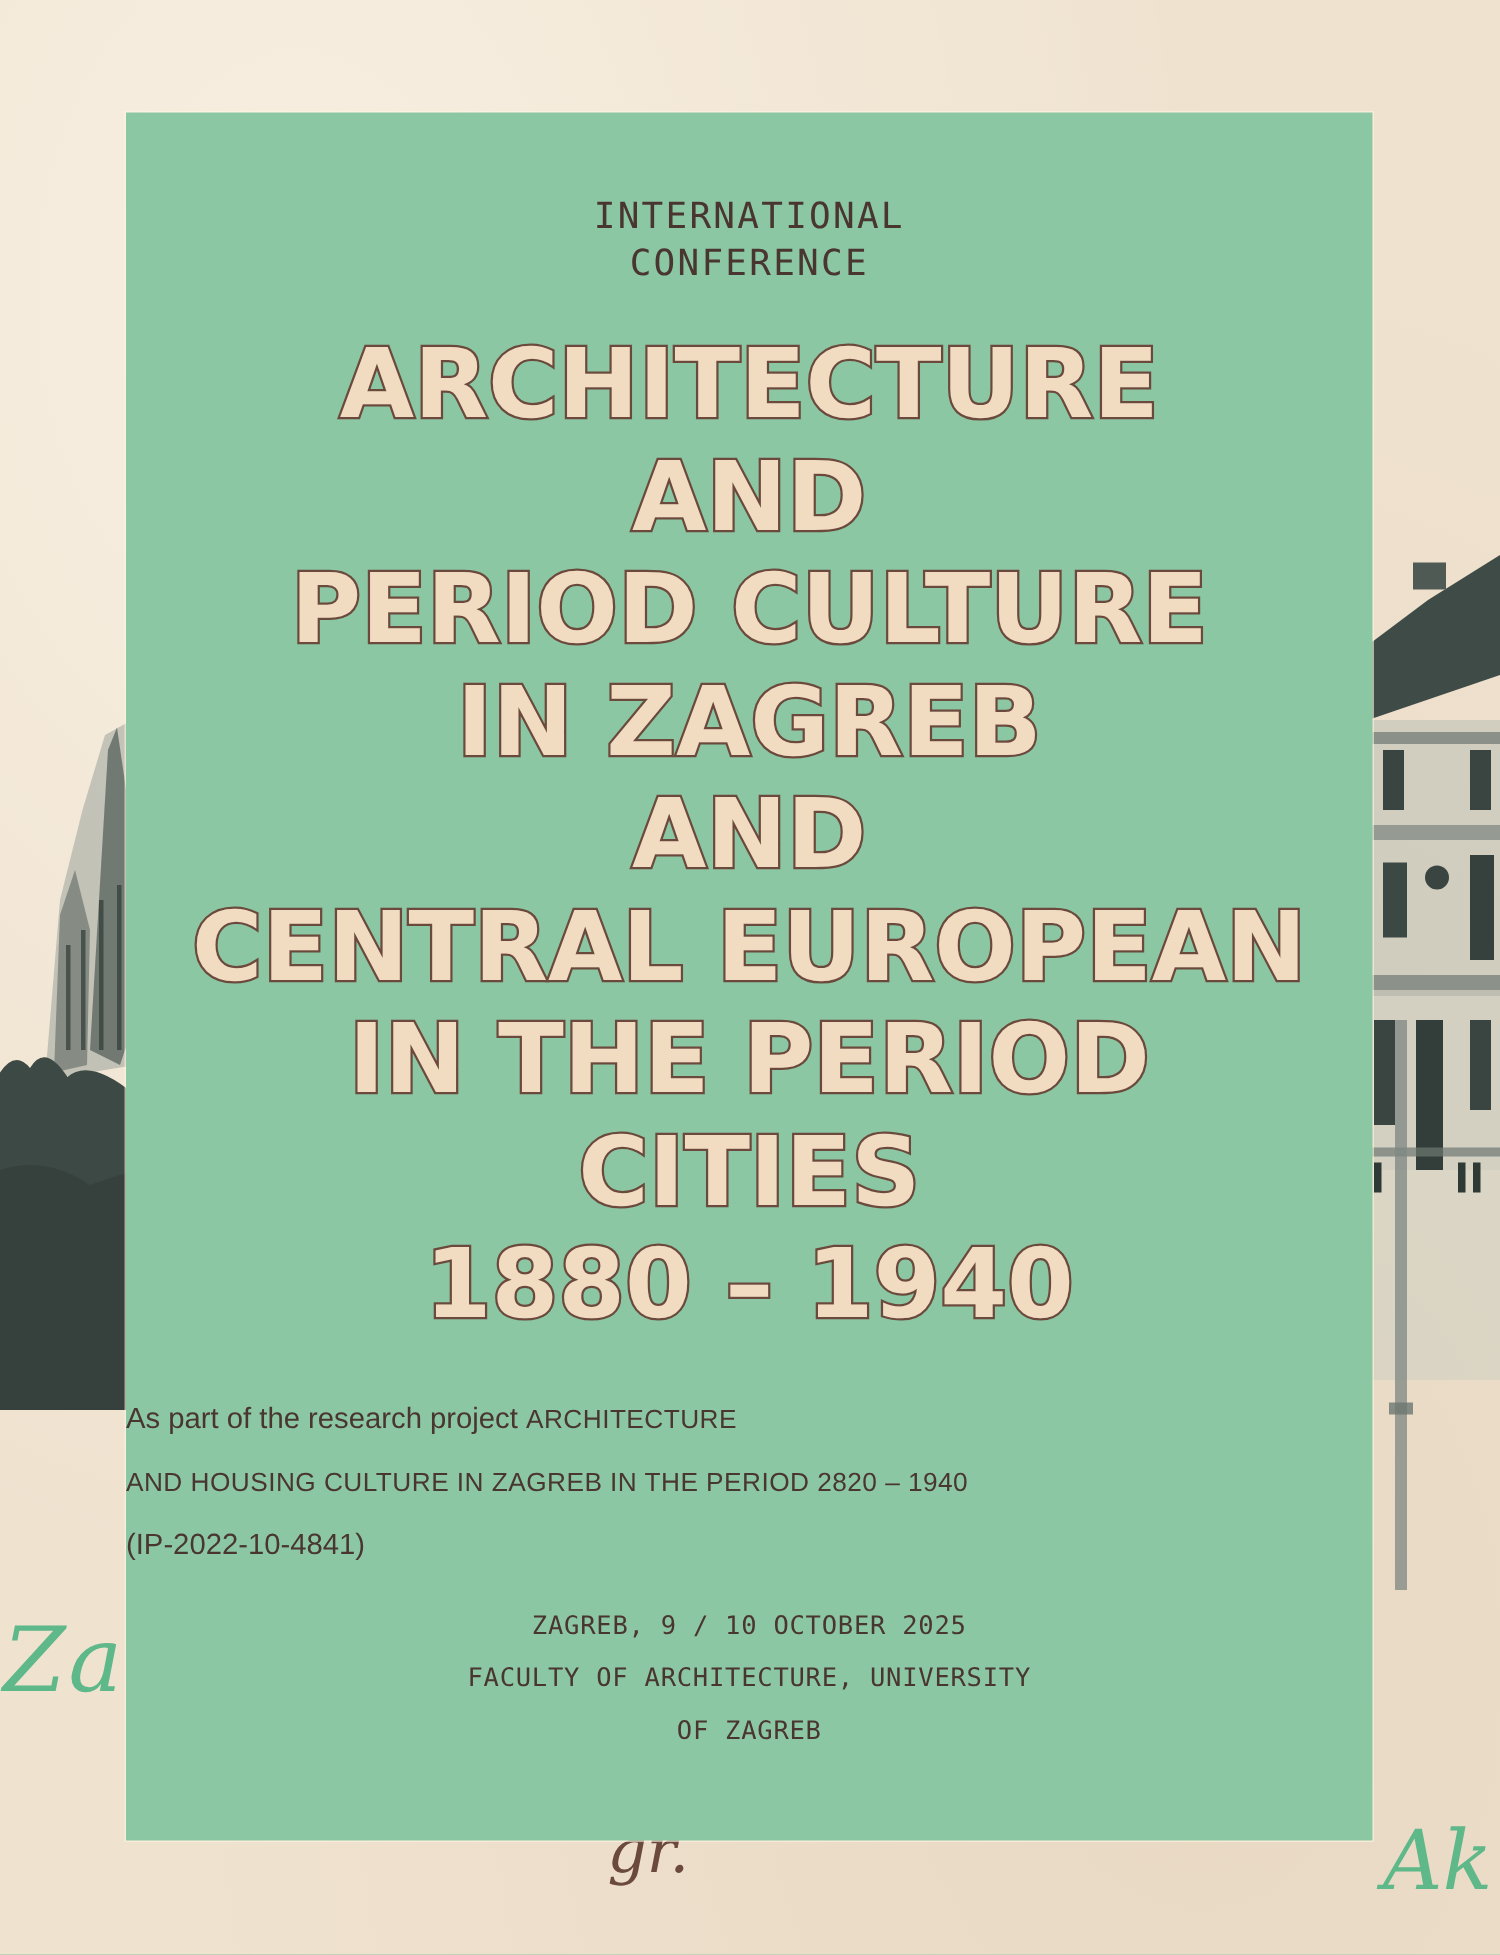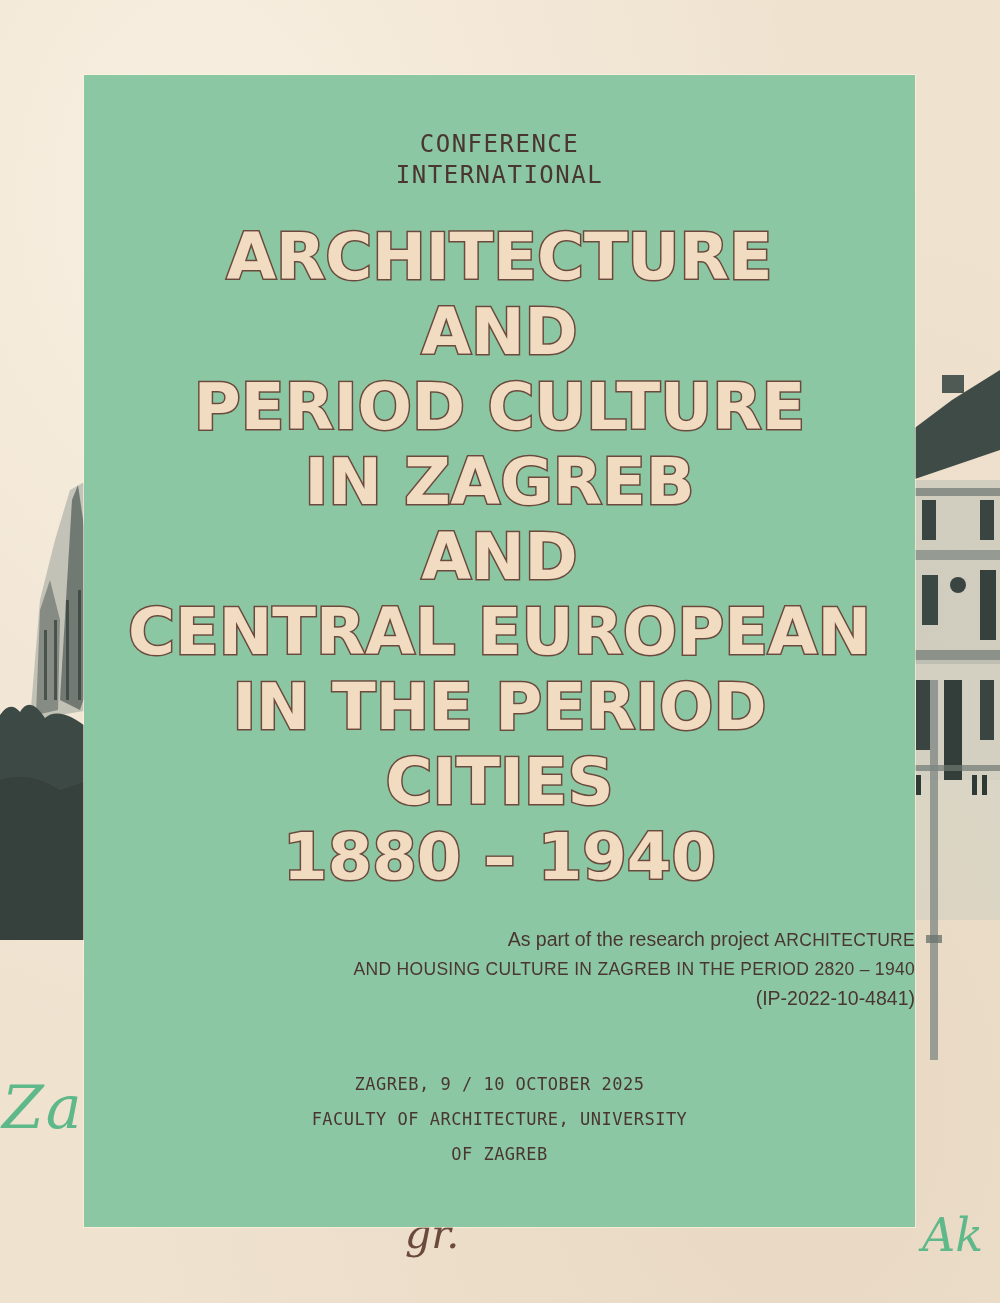--- a/index.html
+++ b/index.html
@@ -11,21 +11,21 @@
         radial-gradient(ellipse at 80% 85%, rgba(225,205,180,0.45), transparent 60%),
         radial-gradient(ellipse at 50% 50%, rgba(240,225,205,0.3), transparent 70%);
       font-family: "DejaVu Sans", sans-serif;
     }
     .bg-layer { position: absolute; inset: 0; }
     
     .cathedral { position: absolute; left: 0; top: 480px; width: 90px; height: 460px; }
     .building { position: absolute; left: 912px; top: 360px; width: 88px; height: 700px; }
     .script { position: absolute; font-family: "DejaVu Serif", serif; font-style: italic; }
     .script-left { left: 2px; top: 1072px; font-size: 60px; color: #5fb889; letter-spacing: 2px; }
-    .script-right { left: 922px; top: 1208px; font-size: 46px; color: #5fb889; }
+    .script-right { left: 922px; top: 1208px; font-size: 55px; color: #5fb889; }
     .script-bottom { left: 405px; top: 1210px; font-size: 41px; color: #6b4a3d; }
 
     .card {
       position: absolute; left: 84px; top: 75px; width: 831px; height: 1152px;
       background: #8cc7a4;
       box-shadow: 0 0 0 1px rgba(255,245,225,0.6);
     }
     .mono {
       font-family: "DejaVu Sans Mono", "Liberation Mono", monospace;
       color: #4a3630; text-align: center;
@@ -40,23 +40,23 @@
       font-family: "DejaVu Sans", sans-serif; font-weight: bold;
       font-size: 64px; line-height: 75px; letter-spacing: 0px;
       color: #f2dcc1;
       -webkit-text-stroke: 3px #6b4a3d;
       paint-order: stroke fill;
       text-shadow: 0 0 0 #6b4a3d;
     }
     .title div { white-space: nowrap; }
     .project {
       position: absolute; left: 0; right: 0; top: 850px;
-      text-align: right; color: #4a3630;
+      text-align: left; color: #4a3630;
       font-family: "Liberation Sans", sans-serif;
-      font-size: 19.5px; line-height: 29px;
+      font-size: 19.5px; line-height: 42px;
     }
     .project .caps { font-size: 17.5px; letter-spacing: 0.3px; }
     .venue {
       position: absolute; left: 0; right: 0; top: 992px;
       font-size: 17px; line-height: 35px; letter-spacing: 0.5px;
     }
   </style>
 </head>
 <body>
 
@@ -97,22 +97,22 @@
     <rect x="14" y="575" width="16" height="8" fill="#6c7670" opacity="0.8"></rect>
   </svg>
 
   <div class="script script-left">Zag</div>
   <div class="script script-right">Ak</div>
   <div class="script script-bottom">gr.</div>
 </div>
 
 <div class="card">
   <div class="kicker mono">
+    <div>INTERNATIONAL</div>
     <div>CONFERENCE</div>
-    <div>INTERNATIONAL</div>
   </div>
 
   <div class="title">
     <div>ARCHITECTURE</div>
     <div>AND</div>
     <div>PERIOD CULTURE</div>
     <div>IN ZAGREB</div>
     <div>AND</div>
     <div>CENTRAL EUROPEAN</div>
     <div>IN THE PERIOD</div>

